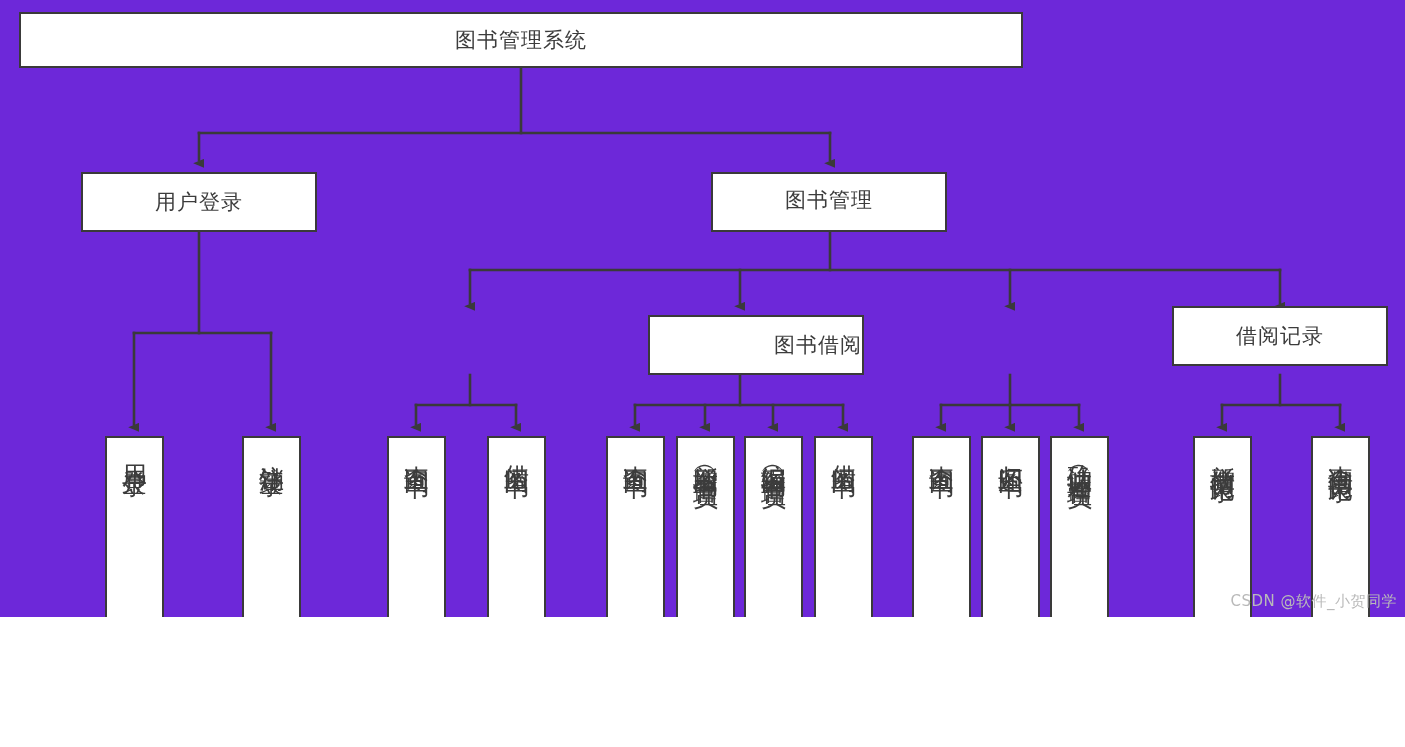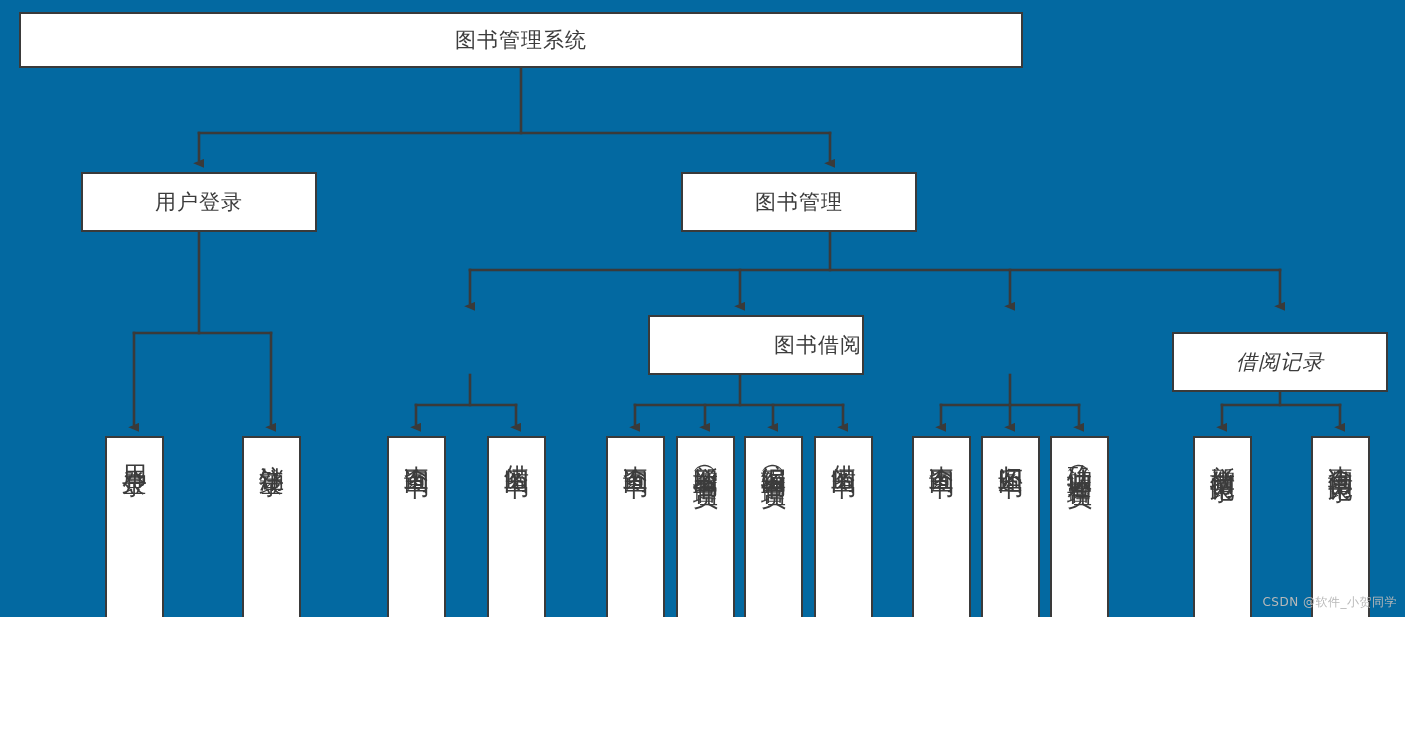--- a/index.html
+++ b/index.html
@@ -8,21 +8,21 @@
     padding: 0;
     background: #ffffff;
   }
   body {
     font-family: "DejaVu Sans", "Liberation Sans", sans-serif;
   }
   #diagram-root {
     position: relative;
     width: 1405px;
     height: 617px;
-    background: #0369a1;
+    background: #6d28d9;
     overflow: hidden;
   }
   #edges-layer {
     position: absolute;
     left: 0;
     top: 0;
     width: 1405px;
     height: 747px;
     pointer-events: none;
   }
@@ -63,21 +63,21 @@
     writing-mode: vertical-rl;
     text-orientation: upright;
     font-size: 25px;
     letter-spacing: 3px;
     line-height: 1;
   }
   .watermark {
     position: absolute;
     right: 8px;
     bottom: 6px;
-    font-size: 12px;
+    font-size: 15px;
     color: #b9b9b9;
     letter-spacing: 0.5px;
     z-index: 5;
     white-space: nowrap;
   }
 </style>
 </head>
 <body>
 
 <div id="diagram-root">
@@ -133,31 +133,31 @@
   </svg>
 
   <div class="node root horiz" style="left:19px; top:12px; width:1004px; height:56px;">
     <span class="node-label">图书管理系统</span>
   </div>
 
   <div class="node horiz" style="left:81px; top:172px; width:236px; height:60px;">
     <span class="node-label">用户登录</span>
   </div>
 
-  <div class="node horiz" style="left:681px; top:172px; width:236px; height:60px;">
+  <div class="node horiz" style="left:711px; top:172px; width:236px; height:60px;font-family:Liberation Mono, monospace;">
     <span class="node-label">图书管理</span>
   </div>
 
 
   <div class="node horiz" style="left:648px; top:315px; width:216px; height:60px;justify-content:flex-end;">
     <span class="node-label">图书借阅</span>
   </div>
 
 
-  <div class="node horiz" style="left:1172px; top:332px; width:216px; height:60px;font-style:italic;">
+  <div class="node horiz" style="left:1172px; top:306px; width:216px; height:60px;">
     <span class="node-label">借阅记录</span>
   </div>
 
   <div class="node vert" style="left:105px; top:436px; width:59px; height:299px;">
     <span class="node-label">用户登录</span>
   </div>
 
   <div class="node vert" style="left:242px; top:436px; width:59px; height:299px;">
     <span class="node-label">注销登录</span>
   </div>

